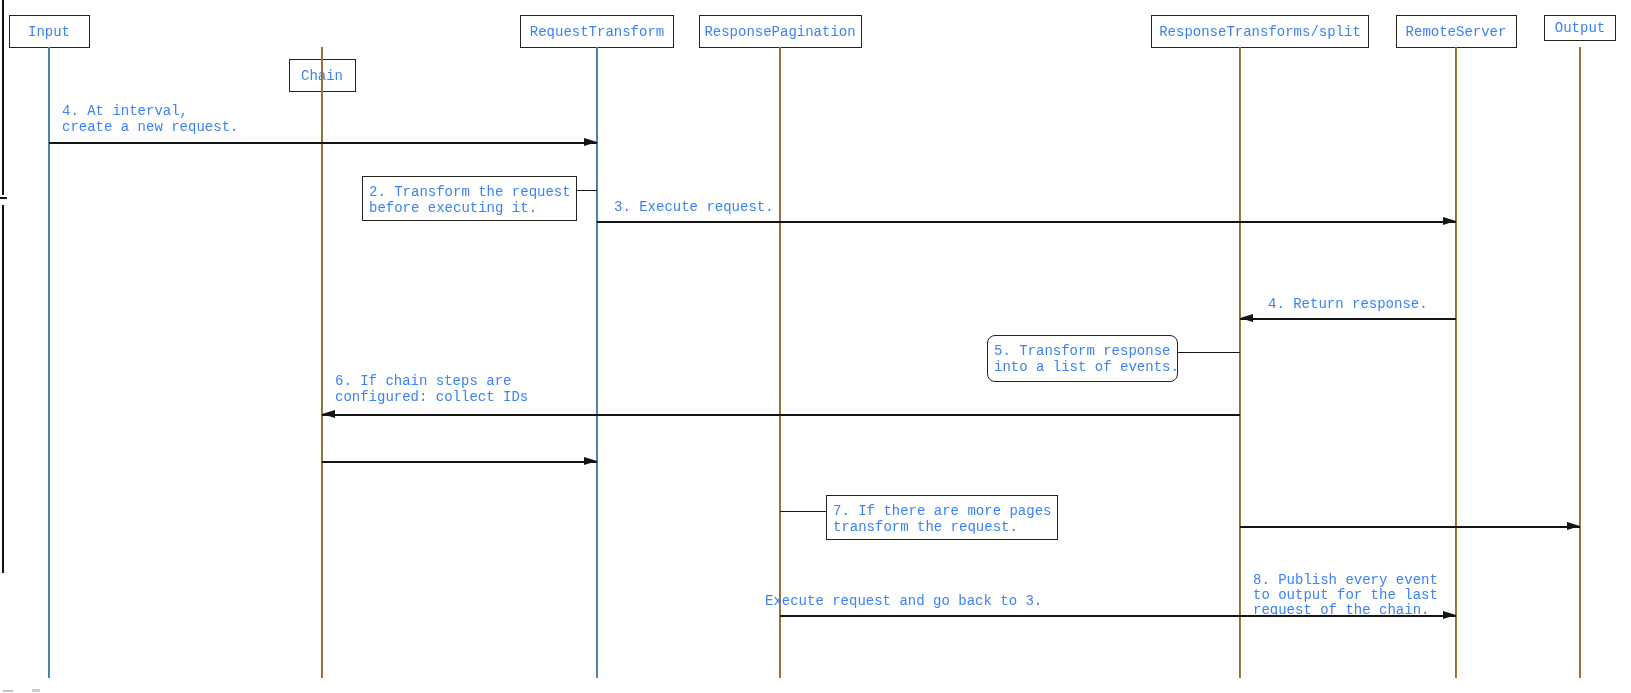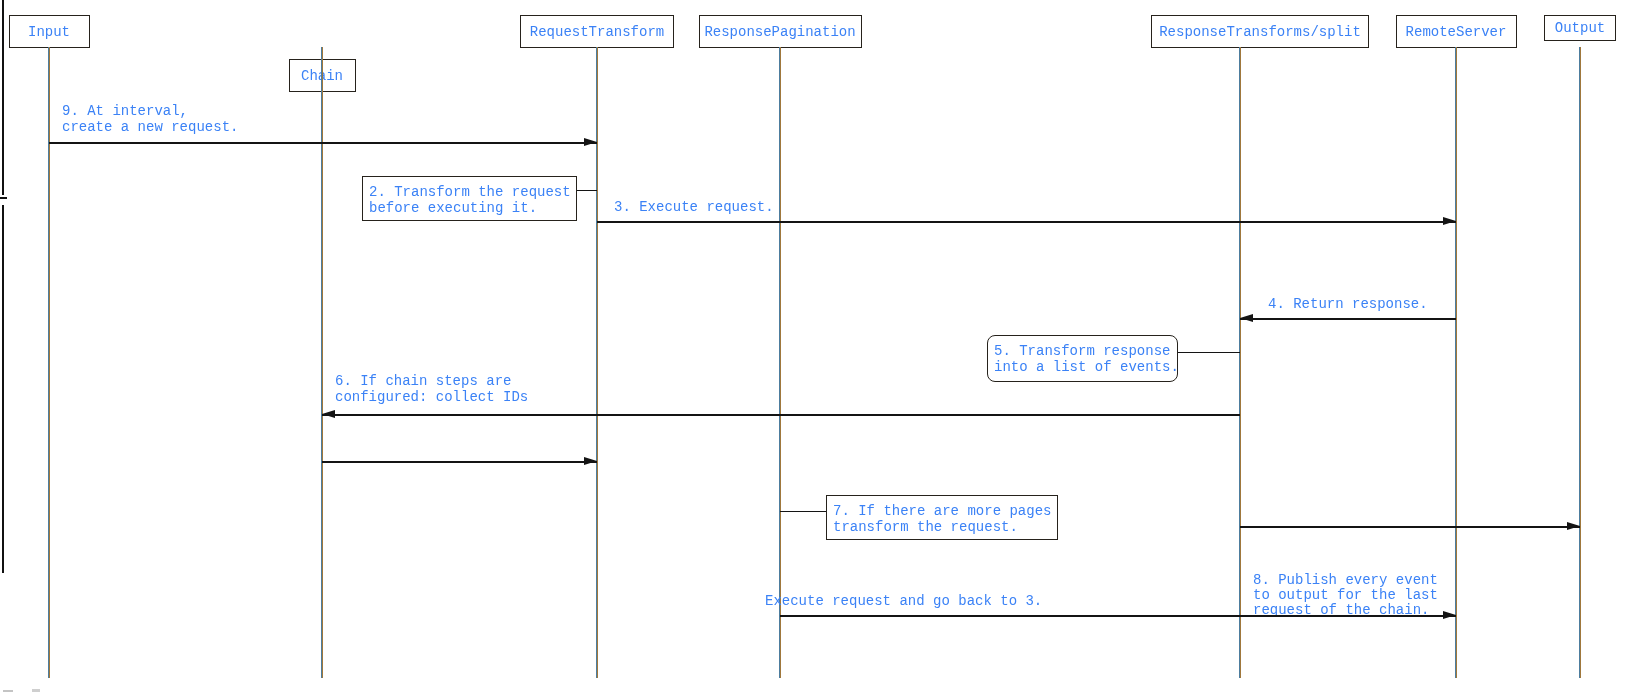--- a/index.html
+++ b/index.html
@@ -75,21 +75,21 @@
     <div class="pbox" style="left: 1395.5px; top: 15px; width: 121px; height: 33px;">
       <span>RemoteServer</span>
     </div>
     <div class="lifeline" style="left: 1455px; top: 47px; width: 2px; height: 631px;"></div>
     <div class="pbox" style="left: 1544px; top: 15px; width: 72px; height: 26px;">
       <span>Output</span>
     </div>
     <div class="lifeline" style="left: 1579px; top: 47px; width: 2px; height: 631px;"></div>
     <div class="mline" style="left: 49px; top: 142px; width: 548px;"></div>
     <div class="ahead-r" style="left: 584px; top: 137.5px;"></div>
-    <div class="mlabel" style="left: 62px; top: 103px; line-height: 16px;"><span>9. At interval,</span><span>create a new request.</span></div>
+    <div class="mlabel" style="left: 62px; top: 103px; line-height: 16px;"><span>4. At interval,</span><span>create a new request.</span></div>
     <div class="mline" style="left: 597px; top: 221px; width: 859px;"></div>
     <div class="ahead-r" style="left: 1443px; top: 216.5px;"></div>
     <div class="mlabel" style="left: 614px; top: 199px; line-height: 16px;"><span>3. Execute request.</span></div>
     <div class="mline" style="left: 1240px; top: 318px; width: 216px;"></div>
     <div class="ahead-l" style="left: 1240px; top: 313.5px;"></div>
     <div class="mlabel" style="left: 1268px; top: 296px; line-height: 16px;"><span>4. Return response.</span></div>
     <div class="mline" style="left: 322px; top: 414px; width: 918px;"></div>
     <div class="ahead-l" style="left: 322px; top: 409.5px;"></div>
     <div class="mlabel" style="left: 335px; top: 373px; line-height: 16px;"><span>6. If chain steps are</span><span>configured: collect IDs</span></div>
     <div class="mline" style="left: 322px; top: 461px; width: 275px;"></div>

